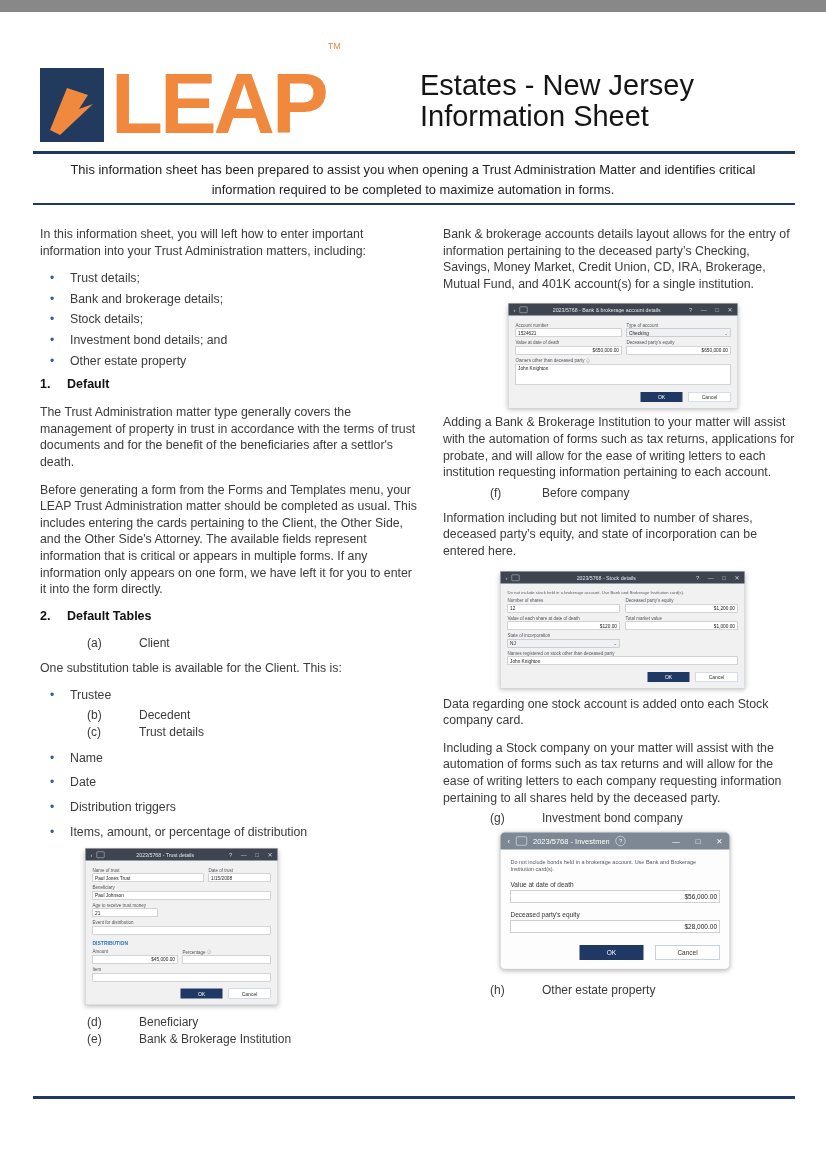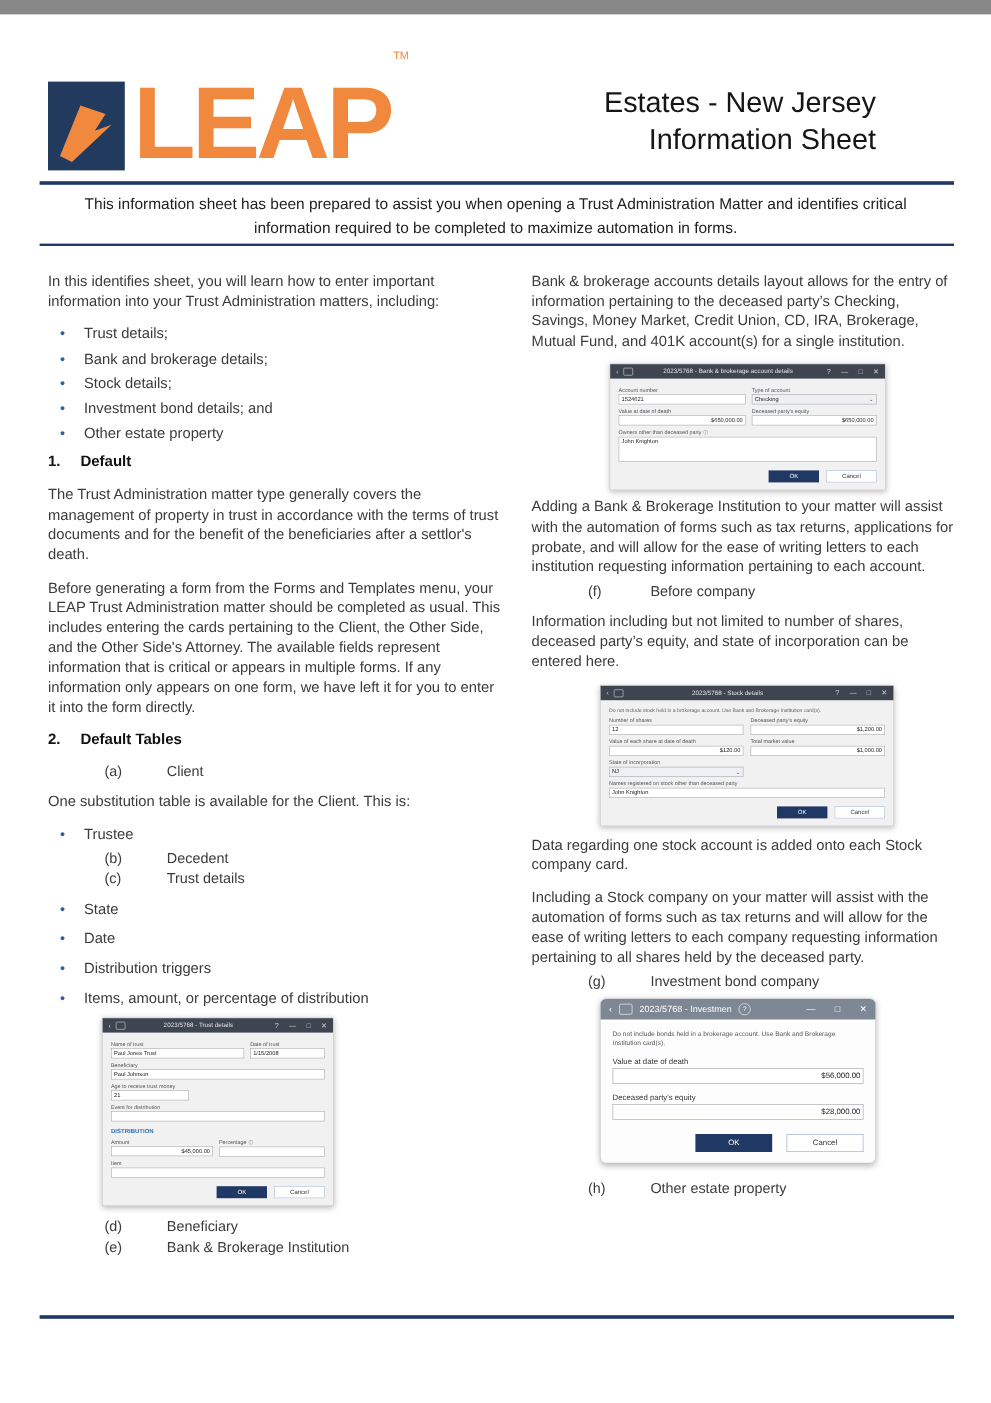--- a/index.html
+++ b/index.html
@@ -6,22 +6,22 @@
   .page {
     position:relative; width:826px; height:1169px; margin:12px auto;
     background:#ffffff; font-family:"Liberation Sans", sans-serif;
     overflow:hidden;
   }
   
   .logo { position:absolute; left:40px; top:56px; display:flex; align-items:flex-start; }
   .logo-mark { width:64px; height:74px; background:#223A5E; position:relative; flex:none; }
   .logo-word { font-size:85px; line-height:72px; font-weight:800; color:#F0883E; letter-spacing:-3px; margin-left:7px; }
   .logo-tm { font-size:9px; font-weight:400; color:#F0883E; vertical-align:top; position:relative; top:-58px; left:2px; letter-spacing:0; }
-  .doc-title { position:absolute; left:420px; top:58px; width:310px; text-align:right;
-    font-size:24px; line-height:31px; color:#151515; }
+  .doc-title { position:absolute; left:420px; top:58px; width:310px; text-align:left;
+    font-size:29px; line-height:31px; color:#151515; }
   .rule { position:absolute; left:33px; width:762px; background:#1F3864; }
   .rule1 { top:139px; height:3px; }
   .rule2 { top:191px; height:2px; }
   .rule3 { top:1084px; height:3px; }
   .intro { position:absolute; left:63px; top:148px; width:700px; margin:0; text-align:center;
     font-size:12.9px; line-height:20px; color:#222; }
   
   .columns { position:absolute; left:40px; top:214px; width:756px; display:flex; gap:25px; }
   .col-left { width:378px; flex:none; }
   .col-right { width:353px; flex:none; }
@@ -102,21 +102,21 @@
     <div>Information Sheet</div>
   </div>
 
   <div class="rule rule1"></div>
   <p class="intro">This information sheet has been prepared to assist you when opening a Trust Administration Matter and identifies critical information required to be completed to maximize automation in forms.</p>
   <div class="rule rule2"></div>
 
   <div class="columns">
 
     <div class="col col-left">
-      <p>In this identifies sheet, you will learn how to enter important information into your Trust Administration matters, including:</p>
+      <p>In this information sheet, you will left how to enter important information into your Trust Administration matters, including:</p>
 
       <div class="blist">
         <div class="bullet-row">
             <span>Trust details;</span>
           </div>
         <div class="bullet-row">
             <span>Bank and brokerage details;</span>
           </div>
         <div class="bullet-row">
             <span>Stock details;</span>
@@ -158,21 +158,21 @@
         <span>Decedent</span>
       </div>
       <div class="letter-item" style="margin-bottom:10px">
         <span class="letter">(c)</span>
         <span>Trust details</span>
       </div>
 
 
       <div class="blist blist2">
         <div class="bullet-row">
-            <span>State</span>
+            <span>Name</span>
           </div>
         <div class="bullet-row">
             <span>Date</span>
           </div>
         <div class="bullet-row">
             <span>Distribution triggers</span>
           </div>
         <div class="bullet-row">
             <span>Items, amount, or percentage of distribution</span>
           </div>

